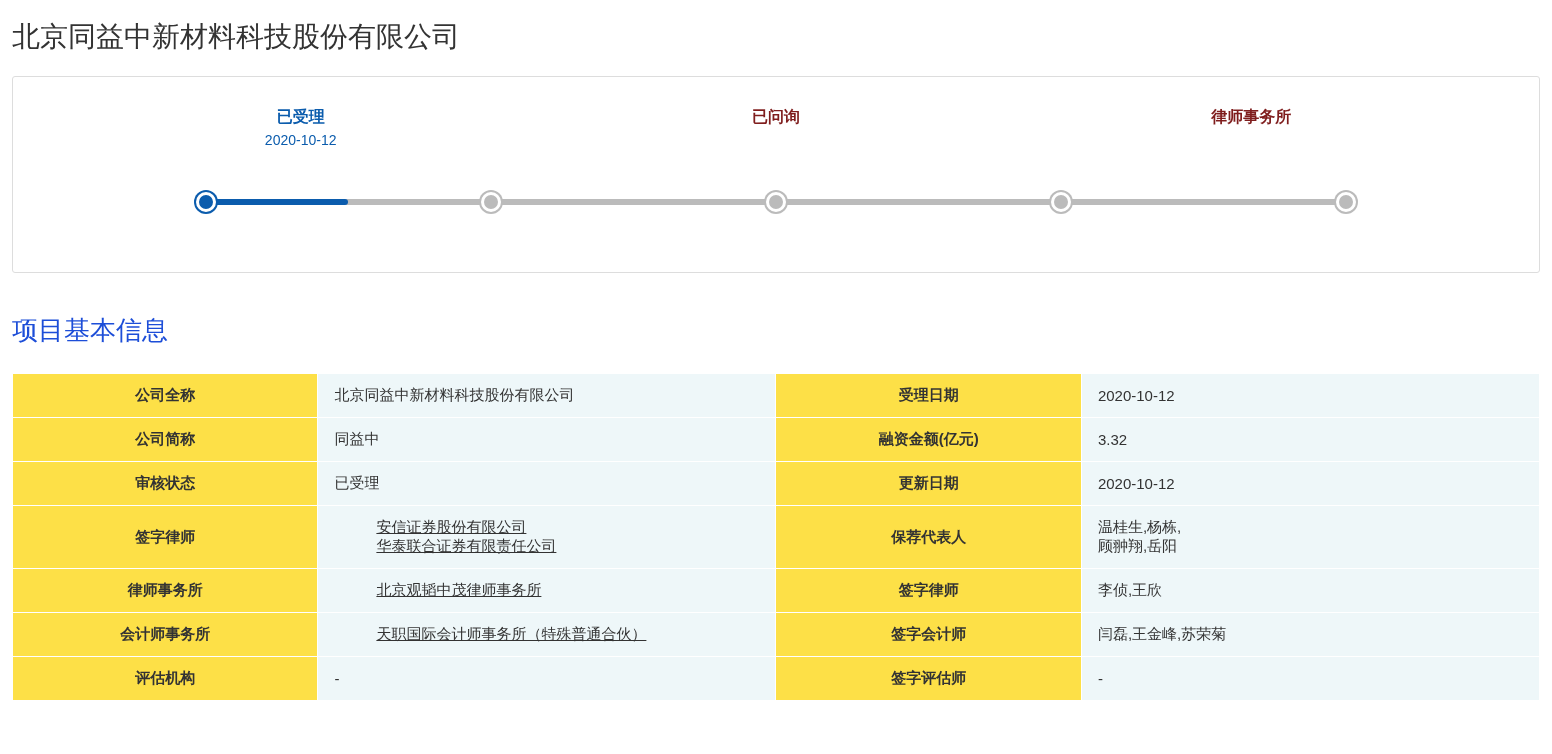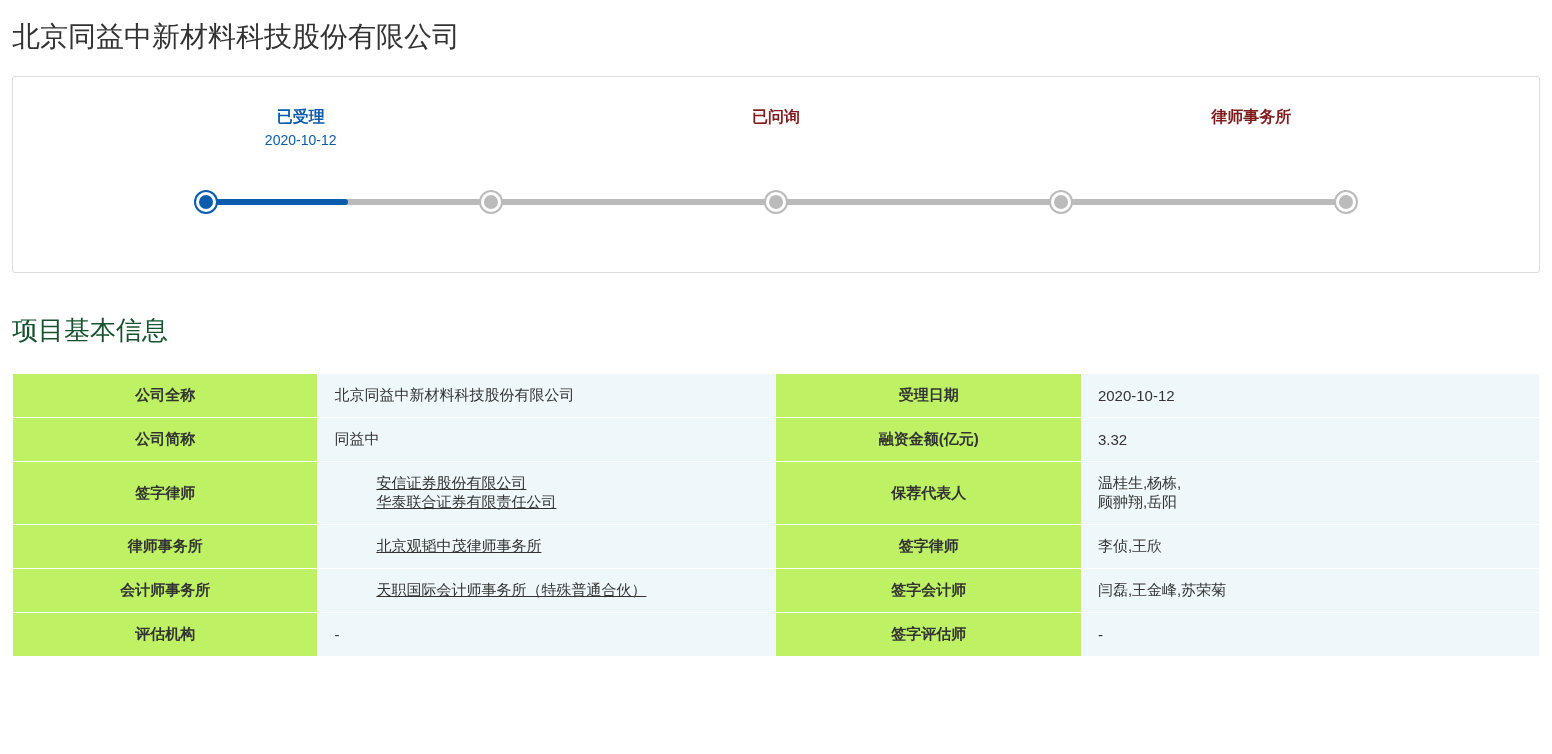--- a/index.html
+++ b/index.html
@@ -101,35 +101,35 @@
       box-shadow: 0 0 0 2px #bbb;
       flex-shrink: 0;
     }
     .dot.active {
       background: #0b5cad;
       box-shadow: 0 0 0 2px #0b5cad;
     }
     h2 {
       font-size: 26px;
       font-weight: 400;
-      color: #14532d;
+      color: #1d4ed8;
       margin-bottom: 25px;
     }
     .info-table {
       width: 100%;
       border-collapse: collapse;
     }
     .info-table td {
       border: 1px solid #fff;
       padding: 12px 16px;
       font-size: 15px;
       vertical-align: middle;
     }
     .info-table .label-cell {
-      background: #bef264;
+      background: #fde047;
       color: #333;
       font-weight: bold;
       text-align: center;
       width: 20%;
     }
     .info-table .value-cell {
       background: #eef7f9;
       color: #333;
       width: 30%;
     }
@@ -192,20 +192,26 @@
     <td class="label-cell">受理日期</td>
     <td class="value-cell">2020-10-12</td>
   </tr>
   <tr>
     <td class="label-cell">公司简称</td>
     <td class="value-cell">同益中</td>
     <td class="label-cell">融资金额(亿元)</td>
     <td class="value-cell">3.32</td>
   </tr>
   <tr>
+    <td class="label-cell">审核状态</td>
+    <td class="value-cell">已受理</td>
+    <td class="label-cell">更新日期</td>
+    <td class="value-cell">2020-10-12</td>
+  </tr>
+  <tr>
     <td class="label-cell">签字律师</td>
     <td class="value-cell">
       <span class="link-line">安信证券股份有限公司</span>
       <span class="link-line">华泰联合证券有限责任公司</span>
     </td>
     <td class="label-cell">保荐代表人</td>
     <td class="value-cell">
       <span>温桂生,杨栋,</span><br>
       <span>顾翀翔,岳阳</span>
     </td>

